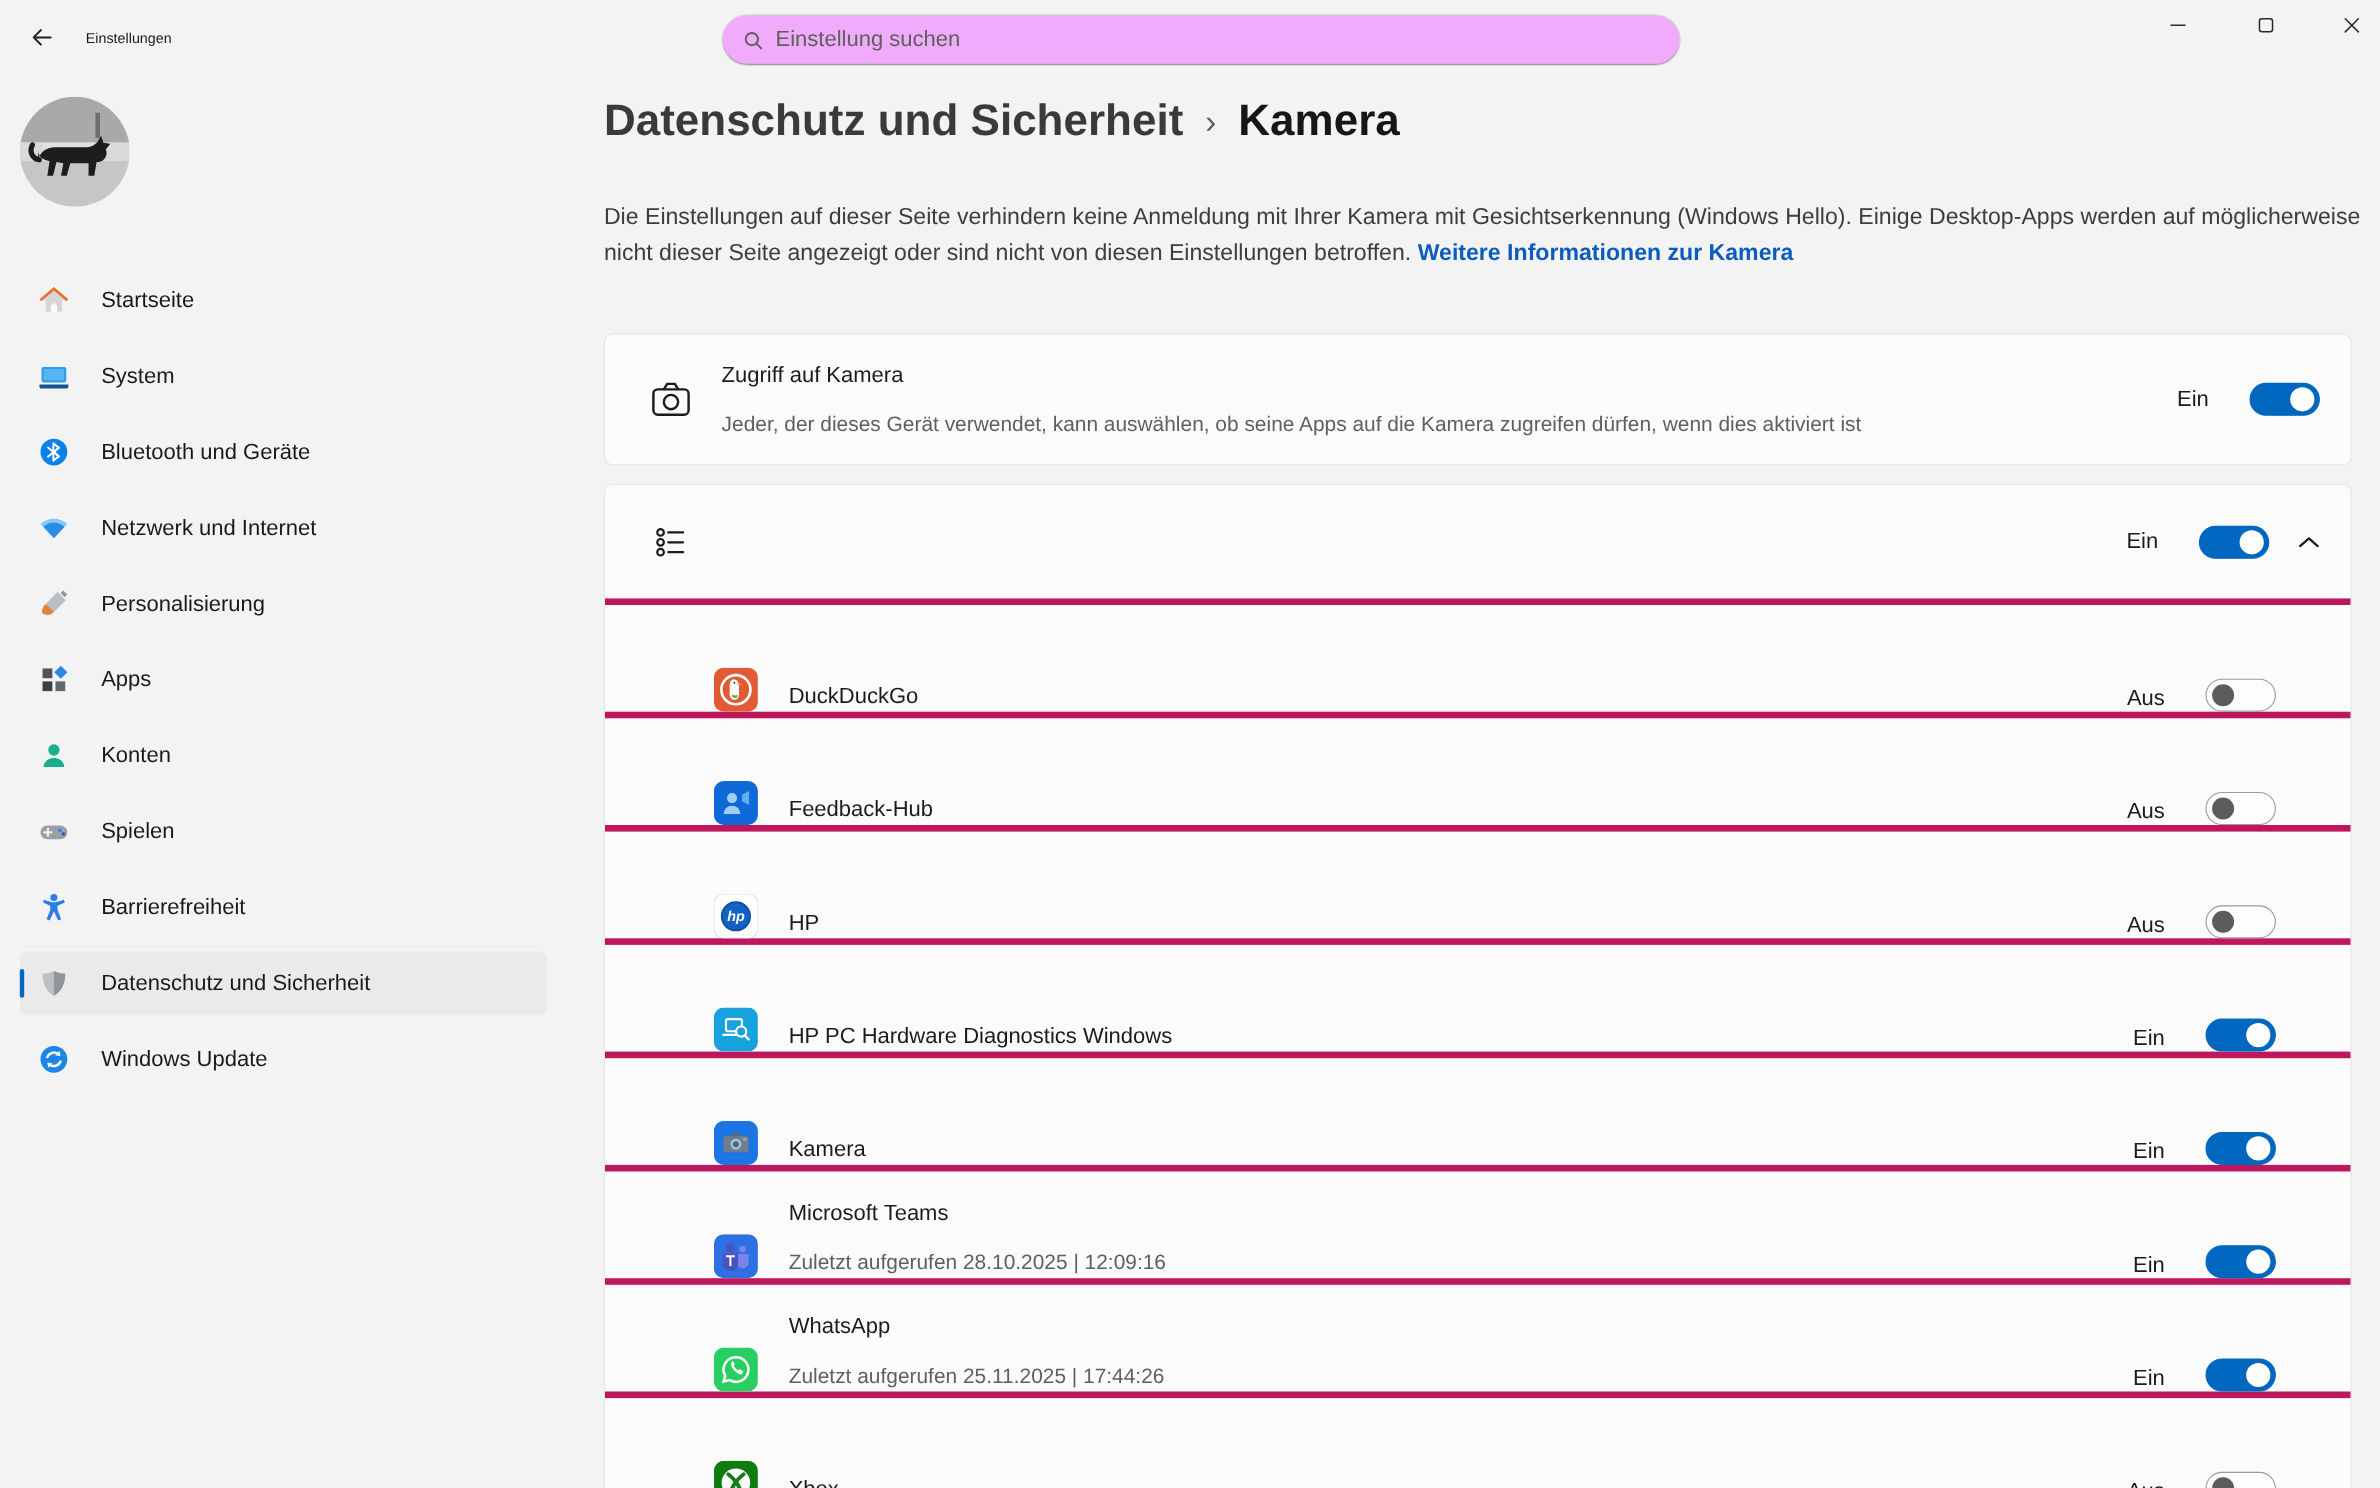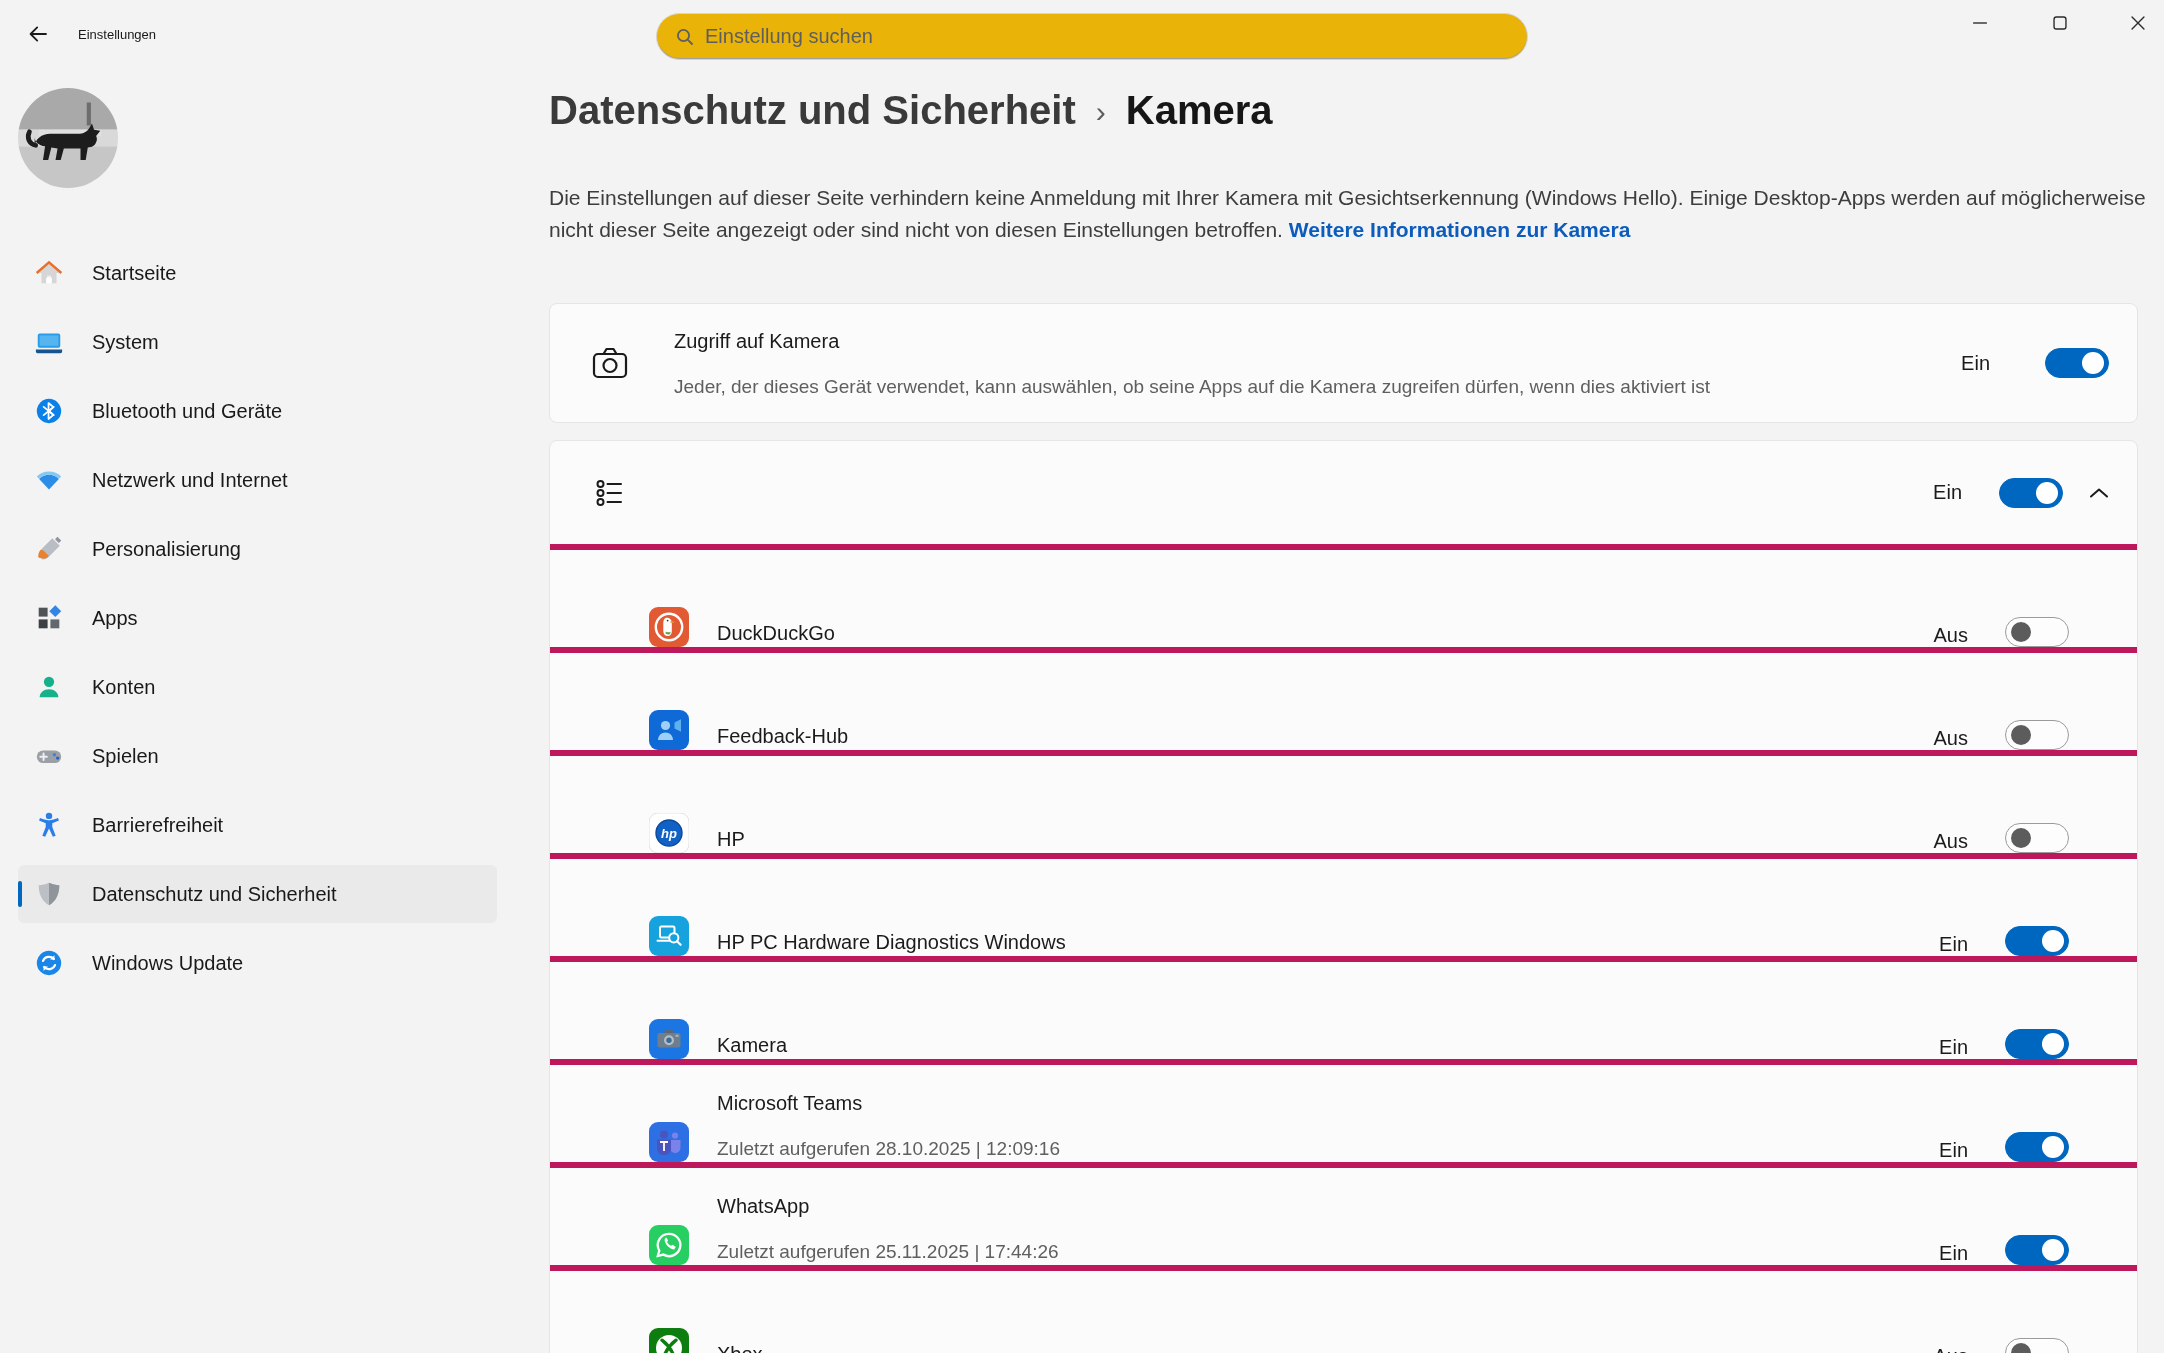--- a/index.html
+++ b/index.html
@@ -6,21 +6,21 @@
   html,body { width:2164px; height:1353px; overflow:hidden; background:#f3f3f3;
               font-family:"Liberation Sans", sans-serif; color:#1b1b1b; }
   #page { position:relative; width:2164px; height:1353px; }
 
   
   .back-btn { position:absolute; left:16px; top:16px; width:44px; height:36px;
               display:flex; align-items:center; justify-content:center; border-radius:6px; cursor:pointer; }
   .back-btn svg { width:24px; height:24px; }
   .app-title { position:absolute; left:78px; top:27px; font-size:13px; color:#191919; }
   .search-box { position:absolute; left:656px; top:13px; width:872px; height:47px;
-                background:#eab308; border:1px solid #d6d6d6; border-radius:24px;
+                background:#f0abfc; border:1px solid #d6d6d6; border-radius:24px;
                 box-shadow:inset 0 -1px 0 #9f9f9f; }
   .search-box input { position:absolute; left:48px; top:0; width:800px; height:45px; border:none; outline:none;
                       background:transparent; font-size:20px; font-family:"Liberation Sans",sans-serif; color:#1b1b1b; }
   .search-box input::placeholder { color:#5e5e5e; opacity:1; }
   .search-glyph { position:absolute; left:18px; top:13px; width:20px; height:20px; }
   .cap-btn { position:absolute; top:4px; width:66px; height:38px; display:flex; align-items:center; justify-content:center; }
   .cap-btn svg { width:22px; height:22px; }
   #btn-min { left:1947px; } #btn-max { left:2027px; } #btn-close { left:2105px; }
 
   
@@ -40,21 +40,21 @@
   .breadcrumb { position:absolute; left:549px; top:88px; display:flex; align-items:baseline; gap:20px; }
   .crumb-parent { font-size:40px; font-weight:700; color:#3a3a3a; cursor:pointer; }
   .crumb-sep { font-size:30px; color:#5c5c5c; transform:translateY(-2px); }
   .crumb-current { font-size:40px; font-weight:700; color:#161616; }
   .intro { position:absolute; left:549px; top:182px; width:1600px; font-size:21px; line-height:32px; color:#3d3d3d; }
   .intro a { color:var(--link,#0b5cbd); font-weight:700; text-decoration:none; cursor:pointer; }
 
   
   .card { position:absolute; left:549px; width:1589px; background:#fbfbfb;
           border:1px solid #e5e5e5; border-radius:8px; }
-  #camera-access-card { top:303px; height:120px; display:flex; align-items:center; padding:0 28px 0 38px;gap:18px; }
+  #camera-access-card { top:303px; height:120px; display:flex; align-items:center; padding:0 28px 0 38px; }
   #apps-group { top:440px; height:928px; overflow:hidden; }
   .expander-row { display:flex; align-items:center; height:103px; padding:0 28px 0 38px; cursor:pointer; }
   .app-row { display:flex; align-items:flex-end; height:103px; padding:0 28px 0 99px; border-top:6px solid #be185d; }
   .lead-icon { width:44px; height:44px; flex:0 0 44px; margin-right:24px; }
   .lead-icon svg { width:44px; height:44px; display:block; }
   .app-icon { width:40px; height:40px; flex:0 0 40px; margin-right:28px; }
   .app-icon svg { width:40px; height:40px; display:block; }
   .item-title { font-size:20px; line-height:28px; color:#1b1b1b; }
   .item-sub { font-size:19px; line-height:26px; color:#5f5f5f; margin-top:19px; }
   .grow { flex:1; }

